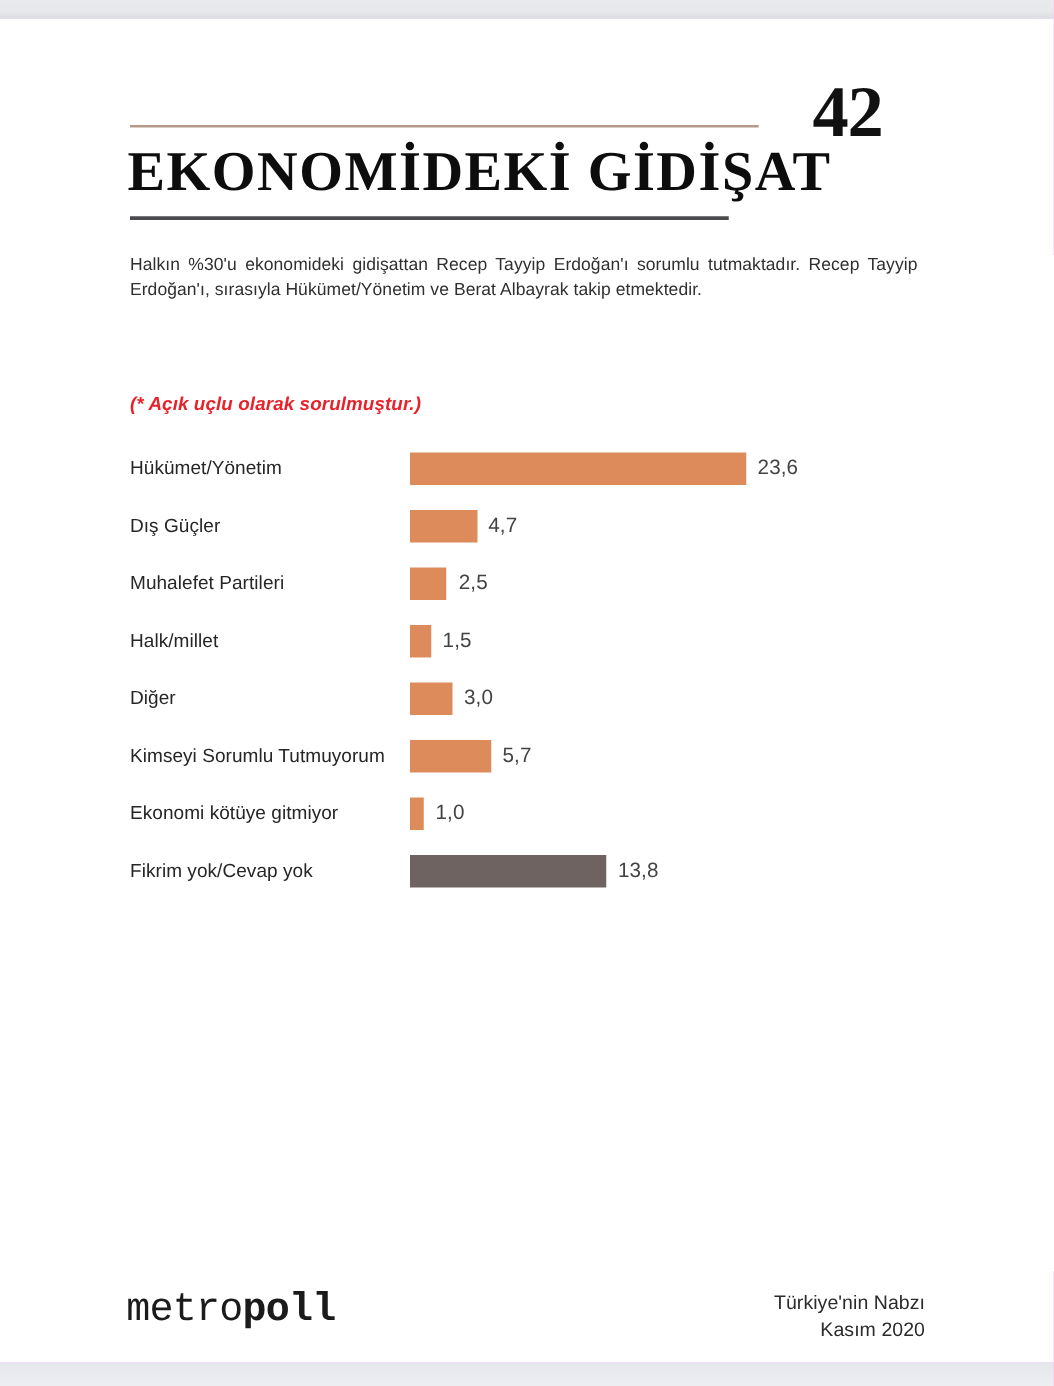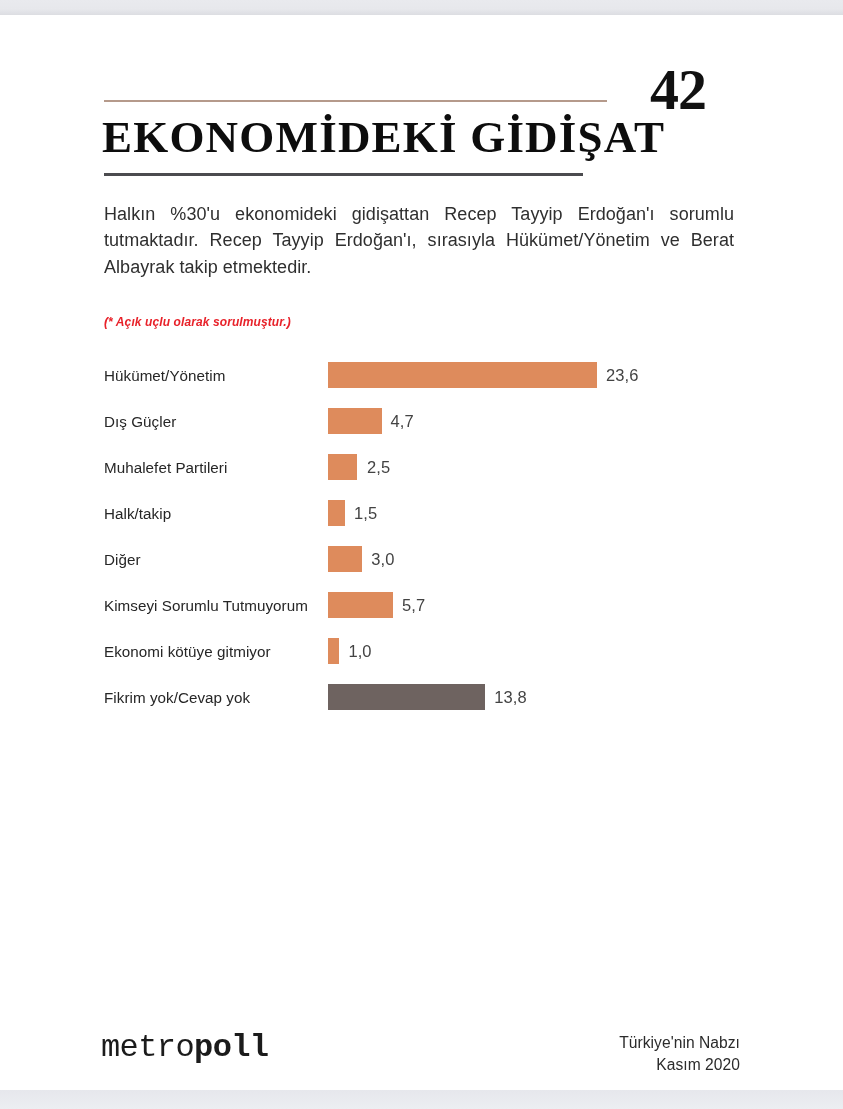--- a/index.html
+++ b/index.html
@@ -84,41 +84,41 @@
     height: 3px;
     background: #4b4b4f;
   }
 
   
   .intro {
     position: absolute;
     left: 104px;
     top: 186px;
     width: 630px;
-    font-size: 18px;
+    font-size: 14px;
     line-height: 1.46;
     color: #2f2f2f;
     text-align: justify;
     letter-spacing: 0.05px;
   }
   .question {
     position: absolute;
     left: 104px;
     top: 269px;
     font-size: 15.3px;
     font-weight: 700;
     font-style: italic;
     color: #1a1a1a;
     letter-spacing: 0.1px;
   }
   .note {
     position: absolute;
     left: 104px;
     top: 300px;
-    font-size: 12px;
+    font-size: 15px;
     font-weight: 700;
     font-style: italic;
     color: #e8222a;
     letter-spacing: 0.1px;
   }
 
   
   .chart {
     position: absolute;
     left: 0;
@@ -220,21 +220,21 @@
       </div>
 
 
       <div class="row">
         <div class="row-label">Muhalefet Partileri</div>
         <div class="bar" style="width: 28.5px; background: rgb(222, 139, 92);"></div>
         <div class="bar-value" style="left: 367px;">2,5</div>
       </div>
 
       <div class="row">
-        <div class="row-label">Halk/takip</div>
+        <div class="row-label">Halk/millet</div>
         <div class="bar" style="width: 17.1px; background: rgb(222, 139, 92);"></div>
         <div class="bar-value" style="left: 354.1px;">1,5</div>
       </div>
 
       <div class="row">
         <div class="row-label">Diğer</div>
         <div class="bar" style="width: 34.2px; background: rgb(222, 139, 92);"></div>
         <div class="bar-value" style="left: 371.2px;">3,0</div>
       </div>
 

